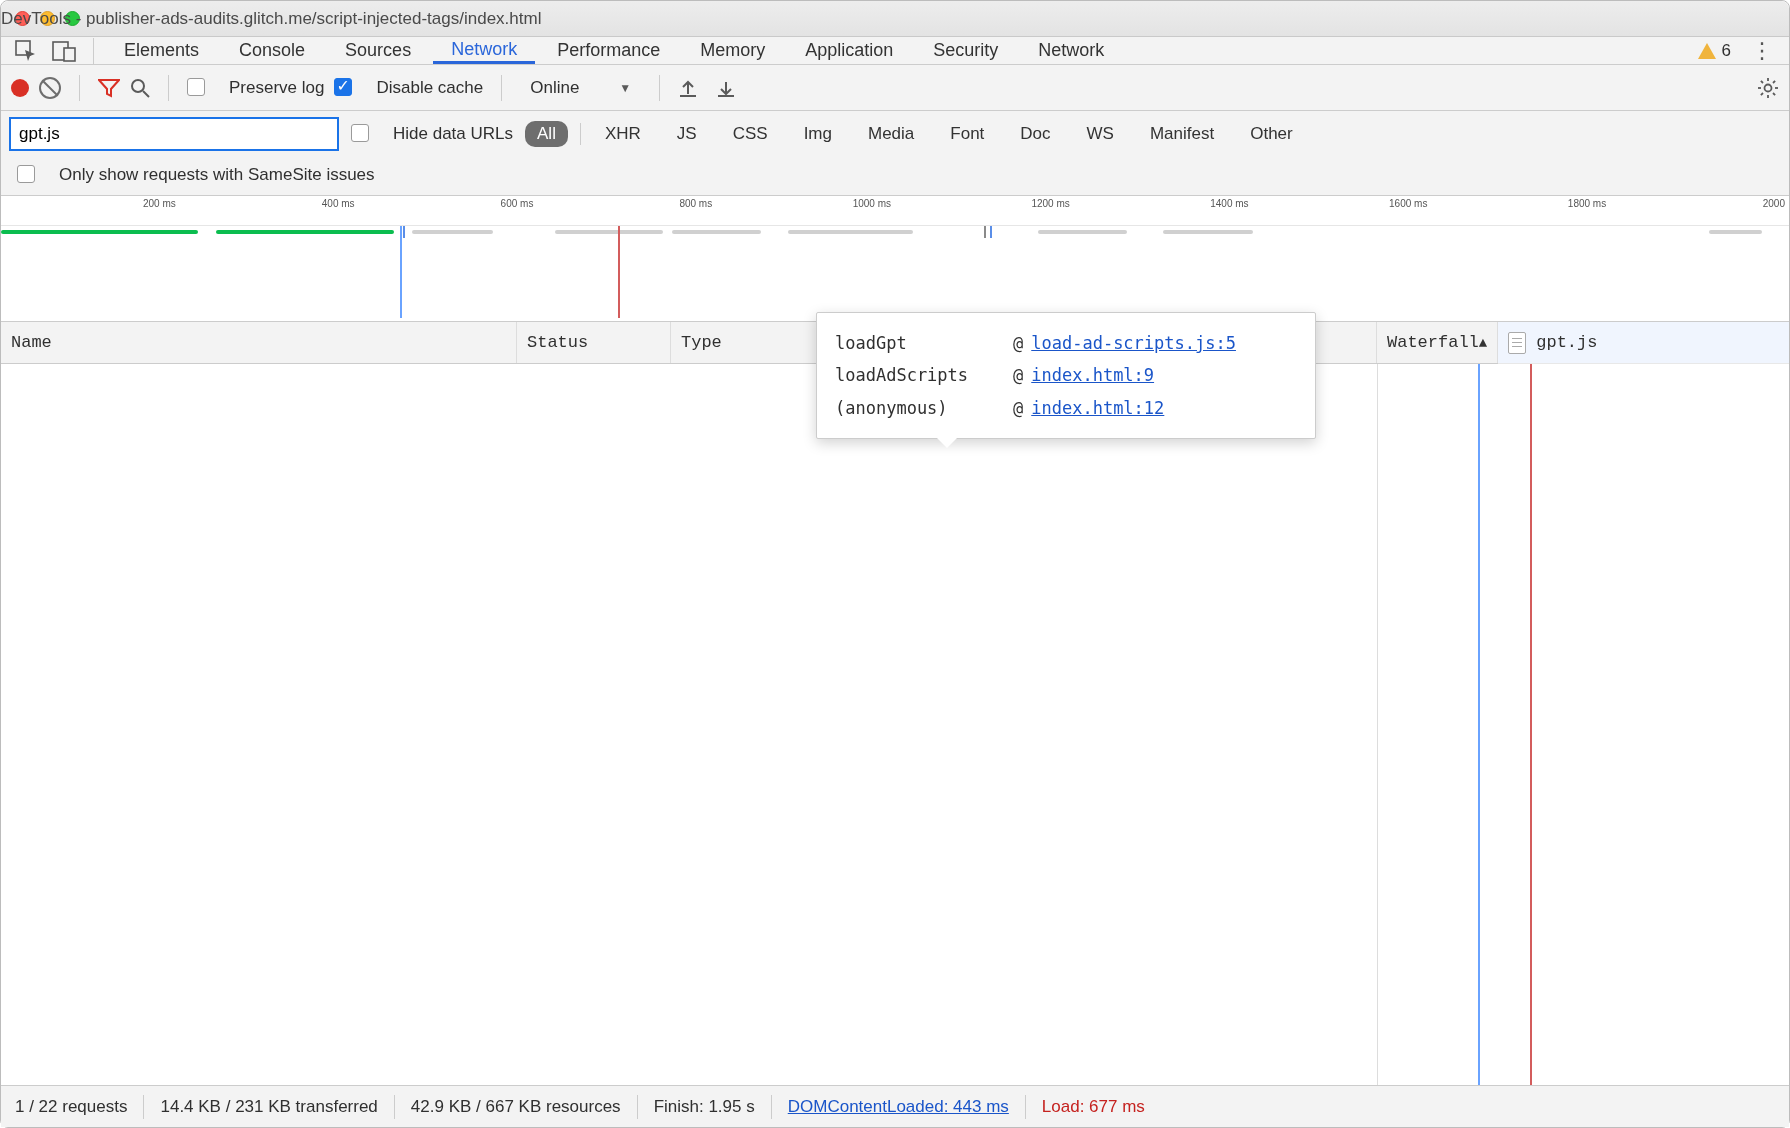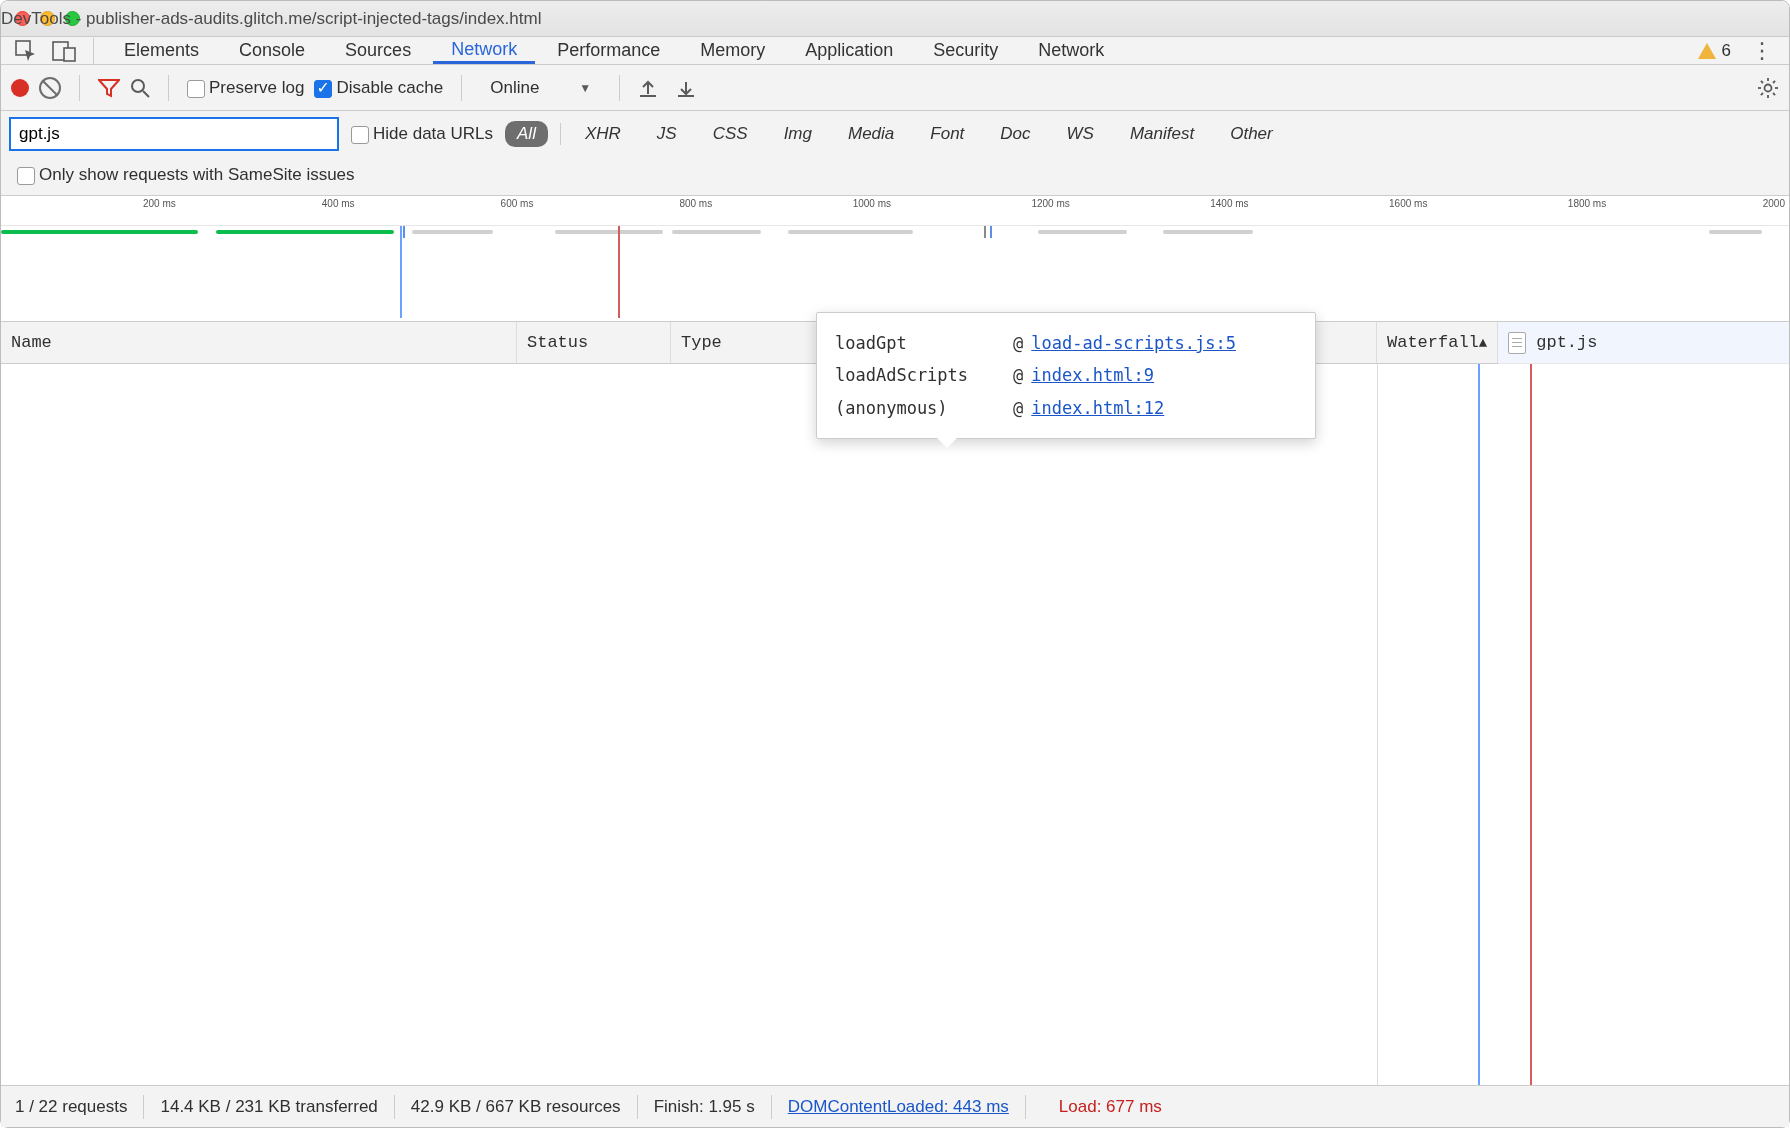--- a/index.html
+++ b/index.html
@@ -80,21 +80,21 @@
   gap: 10px;
 }
 .dot-red { width:18px; height:18px; border-radius:50%; background:#d93025; }
 .nosign { width:22px; height:22px; border:2px solid #6e6e6e; border-radius:50%; position:relative; }
 .nosign::after { content:''; position:absolute; left:50%; top:50%; width:22px; height:2px; background:#6e6e6e; transform:translate(-50%,-50%) rotate(45deg); }
 .filtericon { color:#d93025; font-size:20px; }
 .searchicon { color:#5a5a5a; font-size:18px; }
 .chk { width:18px; height:18px; border:1.5px solid #9a9a9a; border-radius:3px; background:#fff; display:inline-block; }
 .chk.checked { background:#1a73e8; border-color:#1a73e8; position:relative; }
 .chk.checked::after { content:'✓'; color:#fff; position:absolute; left:1px; top:-3px; font-size:16px; }
-.cblabel { display:flex; align-items:flex-end; gap:4px; font-size:17px; }
+.cblabel { display:flex; align-items:flex-start; gap:24px; font-size:17px; }
 .selbox { display:flex; align-items:center; gap:40px; border:0; font-size:17px; color:#303030; padding:4px 10px; }
 .selarrow { color:#5a5a5a; font-size:12px; }
 .gearicon { color:#5a5a5a; font-size:20px; margin-left:auto; }
 
 
 .filterbar {
   min-height: 46px;
   background:#f3f3f3;
   border-bottom:1px solid #ccc;
   display:flex;
@@ -110,21 +110,20 @@
   background:#fff;
   font-size:17px;
   padding:0 8px;
   outline:none;
 }
 .pill {
   padding: 3px 12px;
   font-size:17px;
   color:#333;
   border-radius:10px;
-  font-style:italic;
 }
 .pill.active { background:#6e6e6e; color:#fff; }
 .pillsep { width:1px; height:22px; background:#ccc; }
 .ssrow {
   width:100%;
   display:flex;
   align-items:center;
   gap:8px;
   padding:4px 4px 4px 8px;
 }
@@ -259,21 +258,21 @@
   border-top: 1px solid #ccc;
   background:#f3f3f3;
   display:flex;
   align-items:center;
   gap: 16px;
   padding:0 14px;
   font-size:17px;
 }
 .statdiv { width:1px; height:24px; background:#ccc; }
 .domcl { color:#1a55c9;text-decoration:underline; }
-.loadt { color:#c5221f;margin-left:17px; }
+.loadt { color:#c5221f; }
 svg { display:block; }
 </style>
 </head>
 <body>
 
 <div class="window">
 
   <div class="titlebar">
     <div class="traffic-lights">
       <span class="tl-close"></span>

